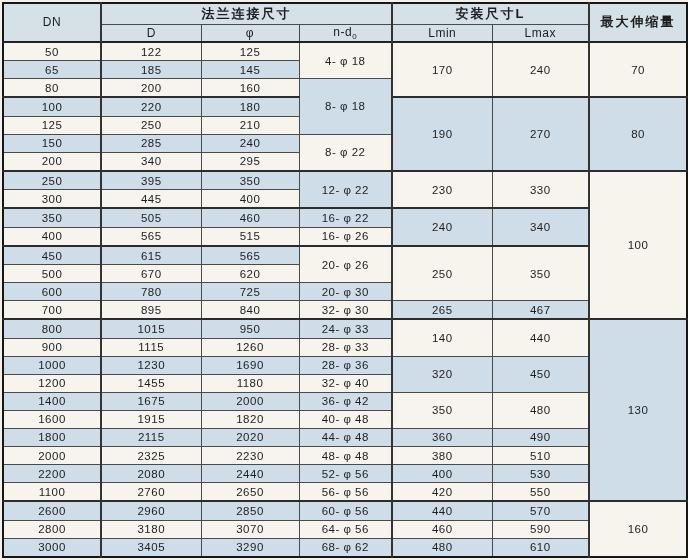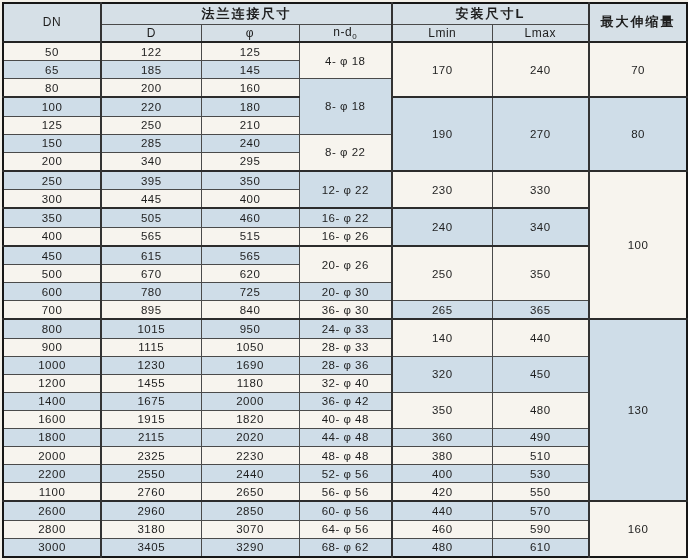--- a/index.html
+++ b/index.html
@@ -189,37 +189,37 @@
         <tr>
           <td class="c-blue col0">600</td>
           <td class="c-blue col1">780</td>
           <td class="c-blue col2">725</td>
           <td class="c-blue col3">20- φ 30</td>
         </tr>
         <tr>
           <td class="c-white col0">700</td>
           <td class="c-white col1">895</td>
           <td class="c-white col2">840</td>
-          <td class="c-white col3">36- φ 30</td>
+          <td class="c-white col3">32- φ 30</td>
           <td class="c-blue col4">265</td>
-          <td class="c-blue col5">365</td>
+          <td class="c-blue col5">467</td>
         </tr>
         <tr>
           <td class="c-blue col0">800</td>
           <td class="c-blue col1">1015</td>
           <td class="c-blue col2">950</td>
           <td class="c-blue col3">24- φ 33</td>
           <td rowspan="2" class="c-white col4">140</td>
           <td rowspan="2" class="c-white col5">440</td>
           <td rowspan="10" class="c-blue col6">130</td>
         </tr>
         <tr>
           <td class="c-white col0">900</td>
           <td class="c-white col1">1115</td>
-          <td class="c-white col2">1050</td>
+          <td class="c-white col2">1260</td>
           <td class="c-white col3">28- φ 33</td>
         </tr>
         <tr>
           <td class="c-blue col0">1000</td>
           <td class="c-blue col1">1230</td>
           <td class="c-blue col2">1690</td>
           <td class="c-blue col3">28- φ 36</td>
           <td rowspan="2" class="c-blue col4">320</td>
           <td rowspan="2" class="c-blue col5">450</td>
         </tr>
@@ -254,21 +254,21 @@
         <tr>
           <td class="c-white col0">2000</td>
           <td class="c-white col1">2325</td>
           <td class="c-white col2">2230</td>
           <td class="c-white col3">48- φ 48</td>
           <td class="c-white col4">380</td>
           <td class="c-white col5">510</td>
         </tr>
         <tr>
           <td class="c-blue col0">2200</td>
-          <td class="c-blue col1">2550</td>
+          <td class="c-blue col1">2080</td>
           <td class="c-blue col2">2440</td>
           <td class="c-blue col3">52- φ 56</td>
           <td class="c-blue col4">400</td>
           <td class="c-blue col5">530</td>
         </tr>
         <tr>
           <td class="c-white col0">1100</td>
           <td class="c-white col1">2760</td>
           <td class="c-white col2">2650</td>
           <td class="c-white col3">56- φ 56</td>

